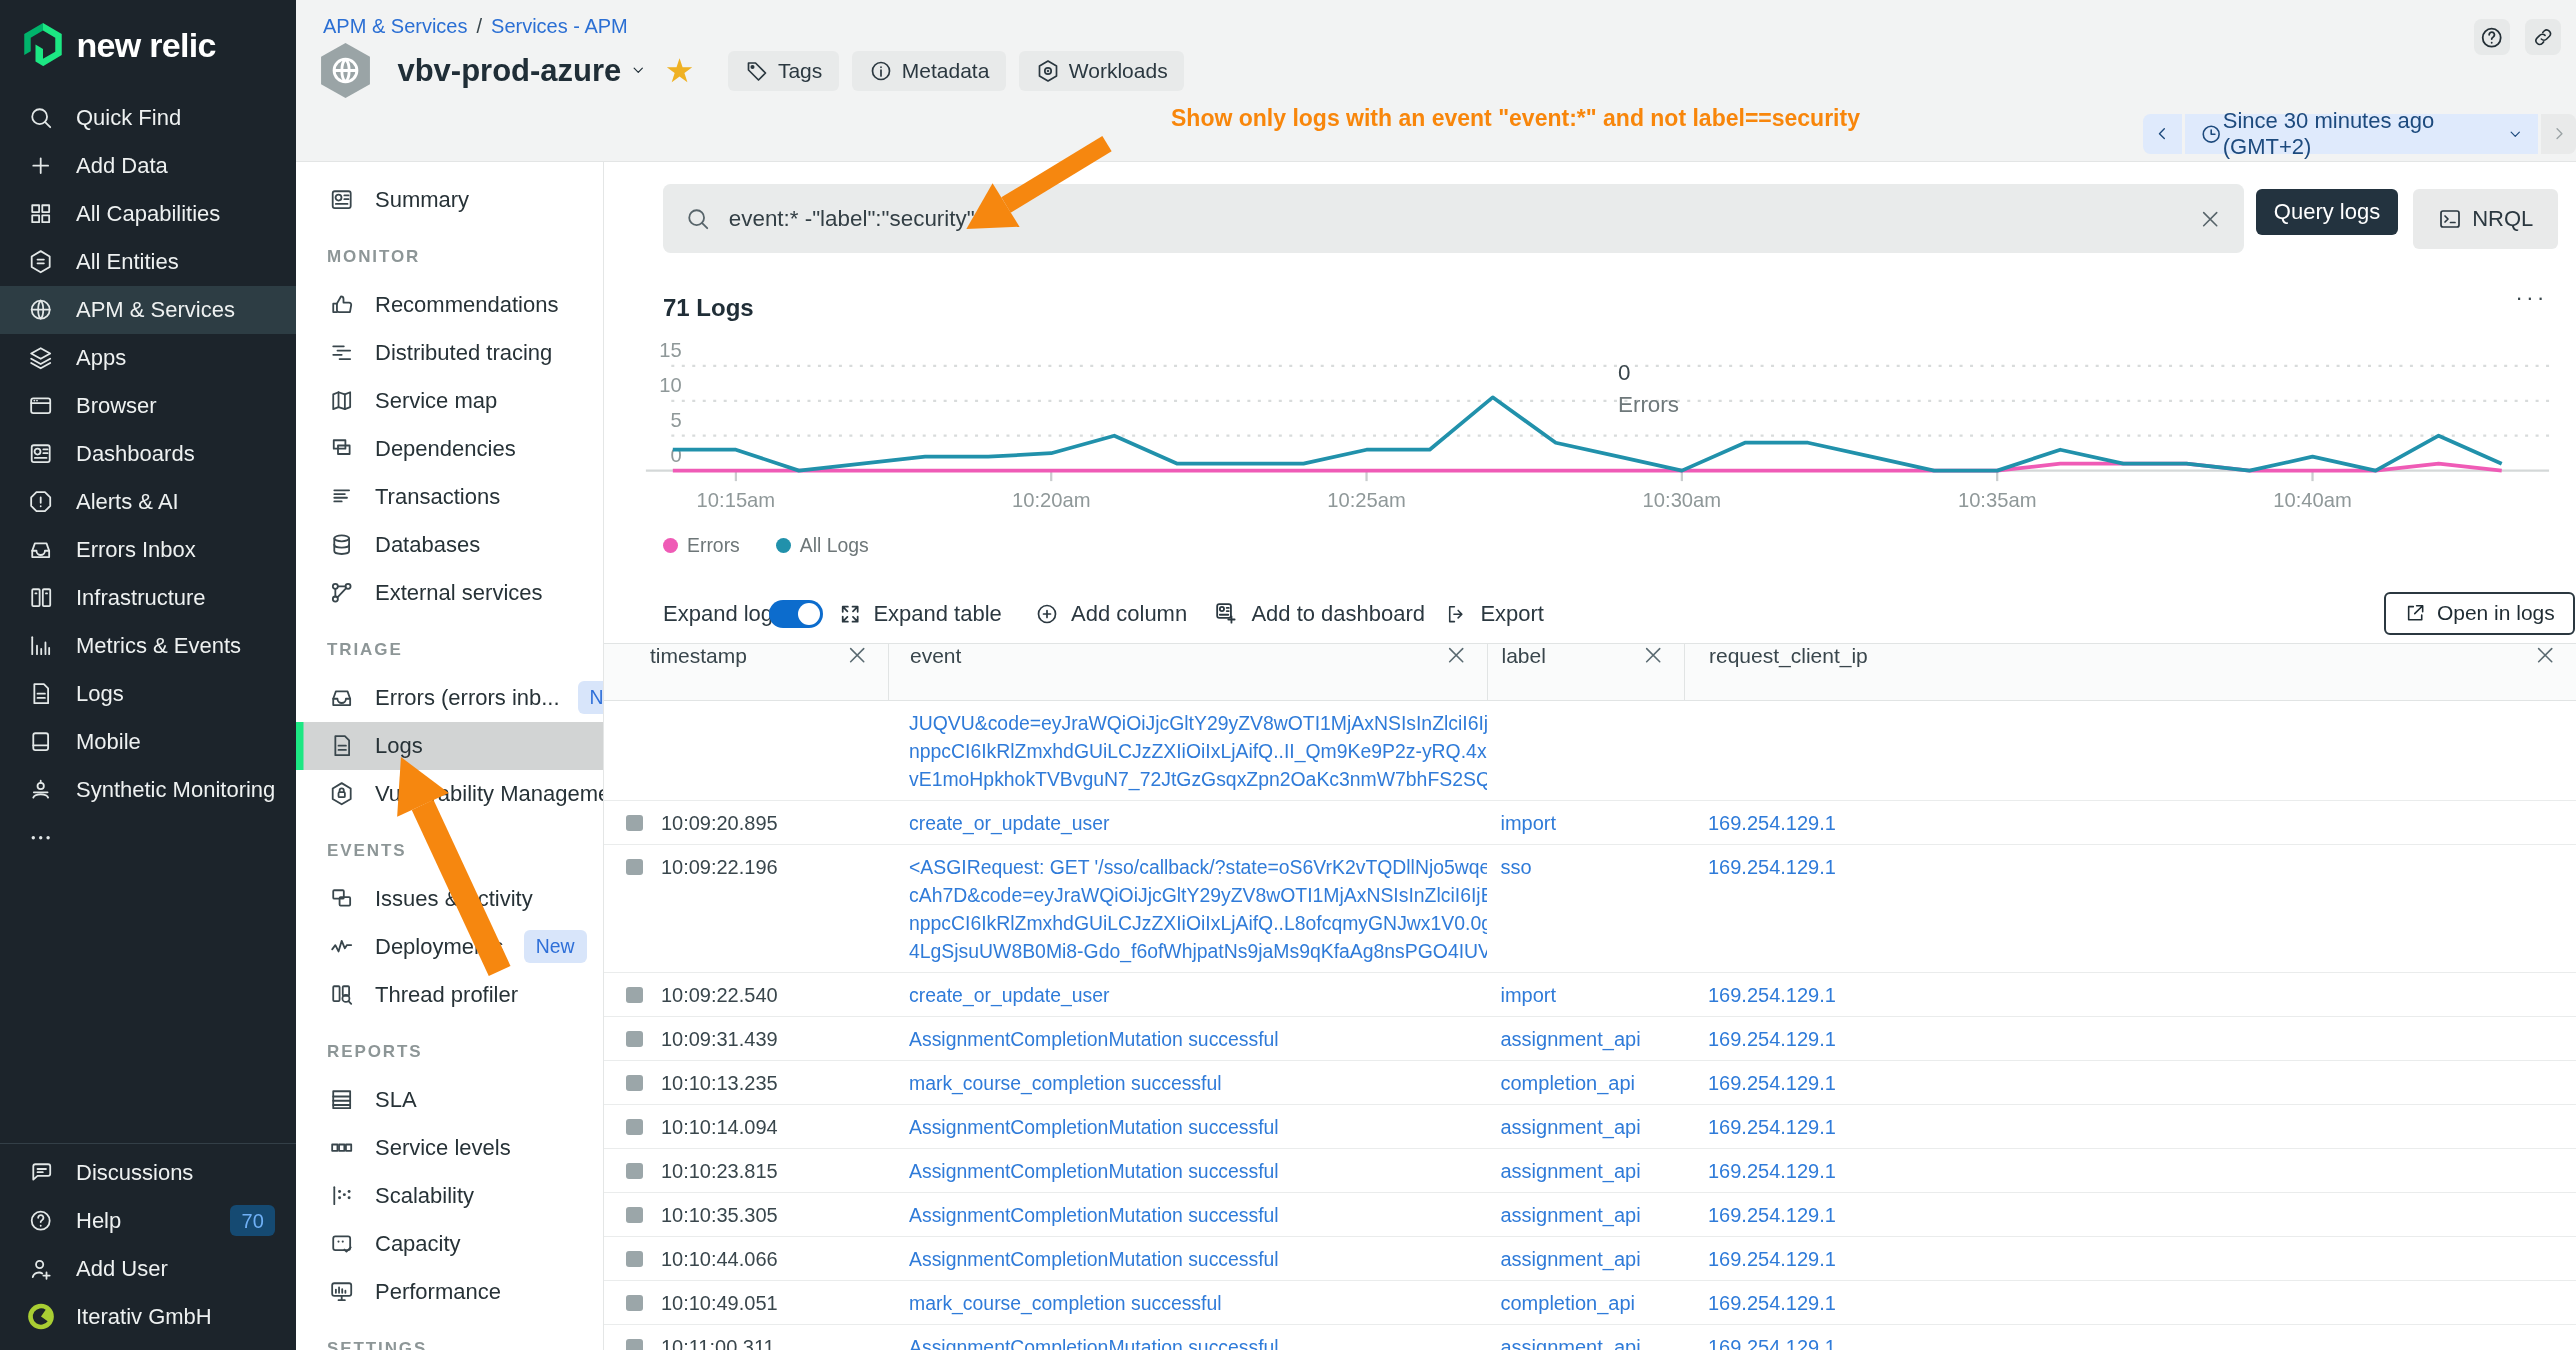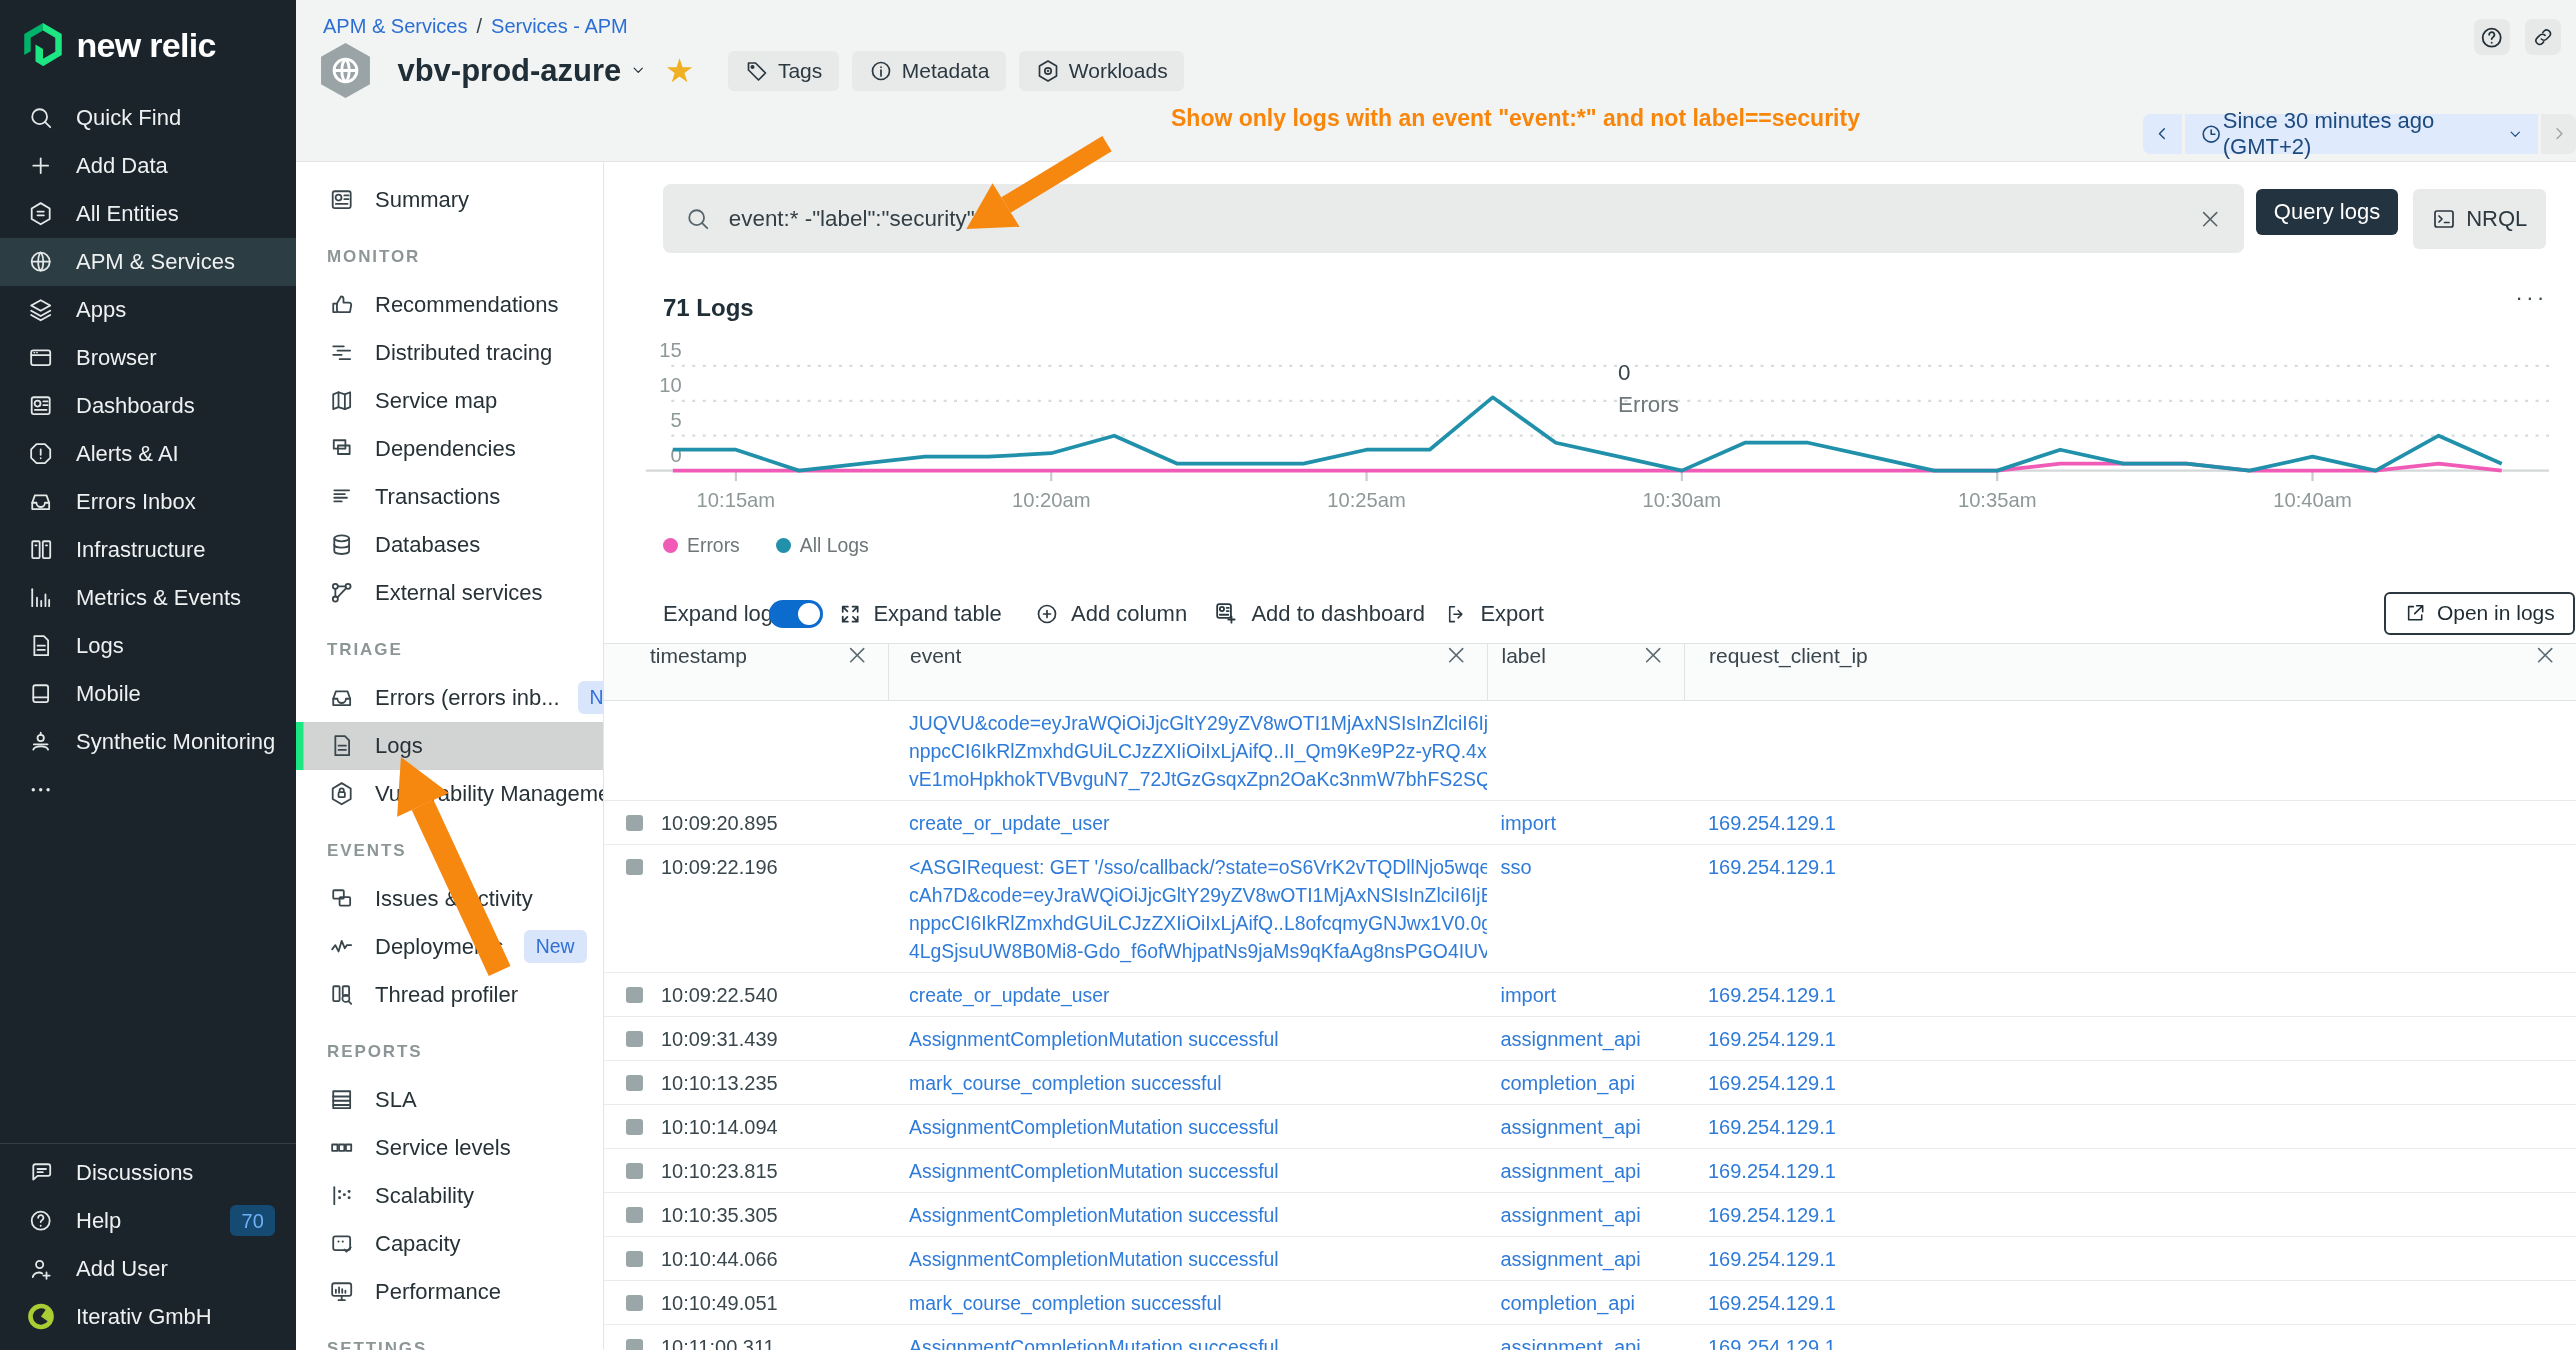--- a/index.html
+++ b/index.html
@@ -58,21 +58,21 @@
   .tp-next{width:37px;background:#e9eaea;color:#9aa2a4;border-radius:0 7.5px 7.5px 0}
   
   #main{position:absolute;left:604px;top:162px;width:1972px;height:1189px;background:#fff;z-index:2}
   .searchbox{position:absolute;left:59px;top:22.4px;width:1581px;height:69px;background:#e9ebeb;
              border-radius:7.5px;display:flex;align-items:center;padding:0 22.4px;gap:18px}
   .searchbox .icon{color:#57646a}
   .search-text{font-size:22.4px;color:#333f45;flex:1}
   .sb-clear{color:#333f45;cursor:pointer}
   .btn-dark{position:absolute;left:1652px;top:27px;width:142px;height:46px;background:#23333f;color:#fff;
             font-size:22px;border-radius:6px;display:flex;align-items:center;justify-content:center;cursor:pointer}
-  .btn-gray{position:absolute;left:1809px;top:27px;width:133px;height:60px;background:#e9eaea;color:#2b3840;
+  .btn-gray{position:absolute;left:1809px;top:27px;width:145px;height:60px;background:#e9eaea;color:#2b3840;
             font-size:22px;border-radius:6px;display:flex;align-items:center;justify-content:center;gap:10.5px;cursor:pointer}
   .logs-title{position:absolute;left:59px;top:132px;font-size:24px;font-weight:700;color:#202e37}
   .kebab{position:absolute;left:1912px;top:118px;font-size:22.4px;letter-spacing:4.5px;color:#39464c;cursor:pointer}
   #chart-wrap{position:absolute;left:0;top:168px;width:1972px;height:202px}
   .chart-tooltip{position:absolute;left:1014px;top:27px;font-size:22.4px;line-height:1.45;color:#39454b}
   .chart-tooltip .tt-label{color:#6e787a}
   .legend{position:absolute;left:59px;top:372px;display:flex;gap:36px;align-items:center}
   .legend-item{display:flex;align-items:center;gap:9px;font-size:19.4px;color:#6d7678;cursor:pointer}
   .legend-dot{width:15px;height:15px;border-radius:50%}
   .toolbar{position:absolute;left:0;top:428px;width:1972px;height:48px}
@@ -134,20 +134,31 @@
         <span class="icon">
           <svg width="25.4" height="25.4" viewBox="0 0 24 24" fill="none" stroke="currentColor" stroke-width="1.7" stroke-linecap="round" stroke-linejoin="round">
             <path d="M12 5v14M5 12h14"></path>
           </svg>
         </span>
         <span>Add Data</span>
       </div>
       <div class="snav-item">
         <span class="icon">
           <svg width="25.4" height="25.4" viewBox="0 0 24 24" fill="none" stroke="currentColor" stroke-width="1.7" stroke-linecap="round" stroke-linejoin="round">
+            <rect x="4" y="4" width="6.5" height="6.5"></rect>
+            <rect x="13.5" y="4" width="6.5" height="6.5"></rect>
+            <rect x="4" y="13.5" width="6.5" height="6.5"></rect>
+            <rect x="13.5" y="13.5" width="6.5" height="6.5"></rect>
+          </svg>
+        </span>
+        <span>All Capabilities</span>
+      </div>
+      <div class="snav-item">
+        <span class="icon">
+          <svg width="25.4" height="25.4" viewBox="0 0 24 24" fill="none" stroke="currentColor" stroke-width="1.7" stroke-linecap="round" stroke-linejoin="round">
             <path d="M12 2l8.5 5v10L12 22l-8.5-5V7z"></path>
             <path d="M9 10h6M9 13.5h6"></path>
           </svg>
         </span>
         <span>All Entities</span>
       </div>
       <div class="snav-item active">
         <span class="icon">
           <svg width="25.4" height="25.4" viewBox="0 0 24 24" fill="none" stroke="currentColor" stroke-width="1.7" stroke-linecap="round" stroke-linejoin="round">
             <circle cx="12" cy="12" r="8.5"></circle>

